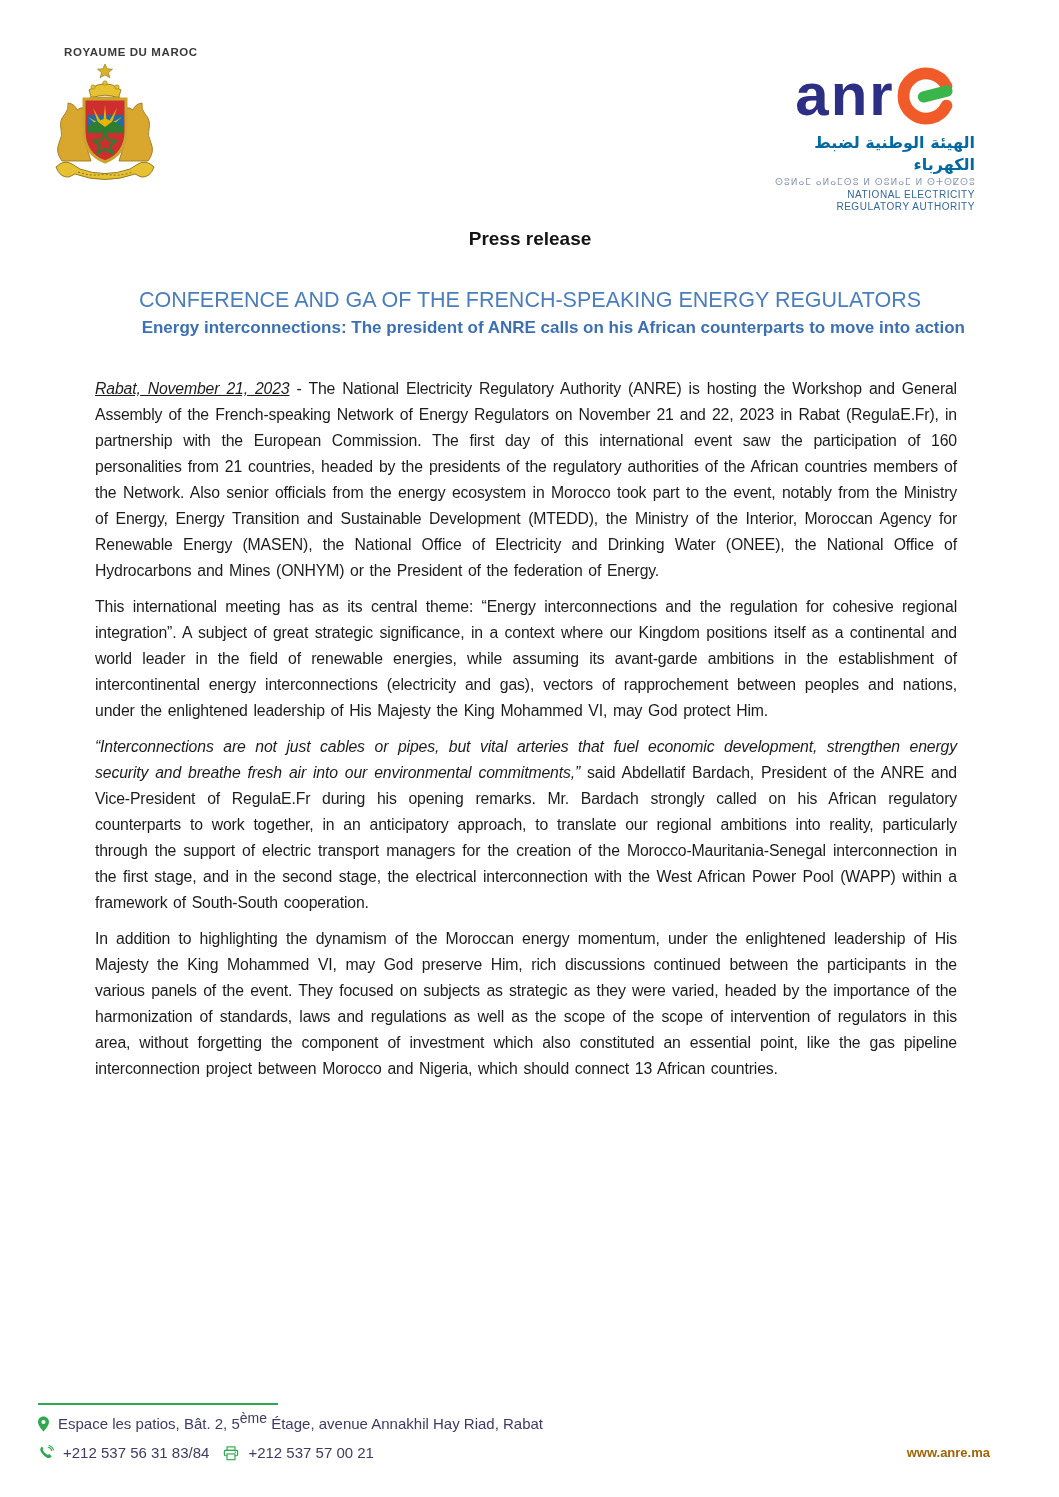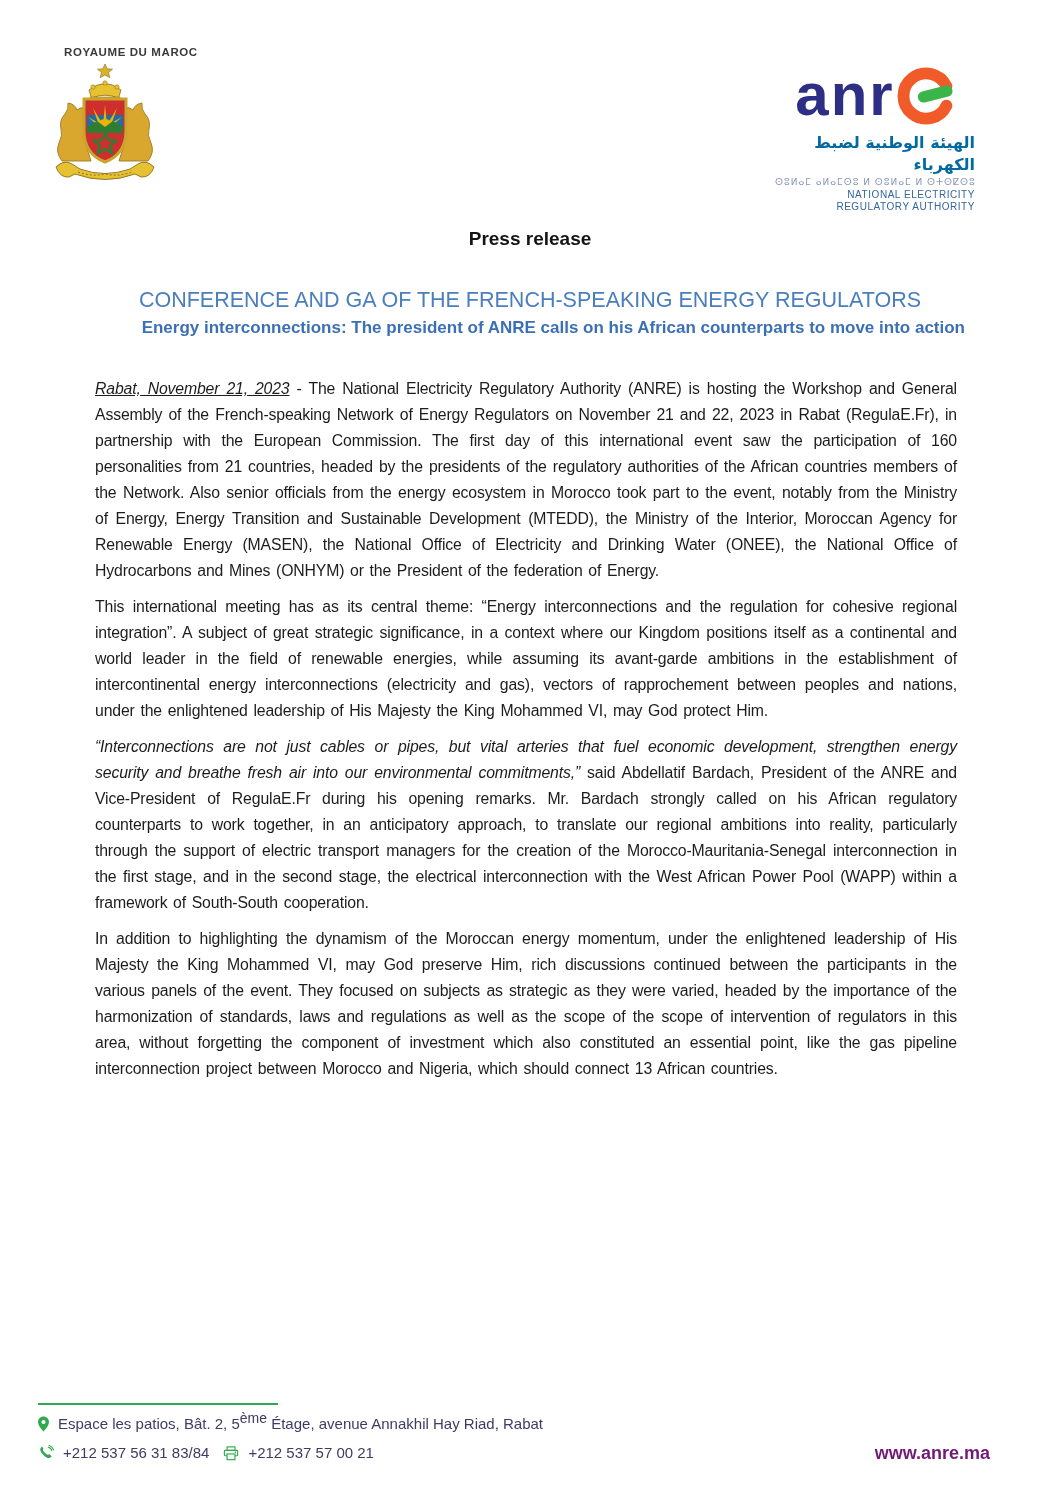--- a/index.html
+++ b/index.html
@@ -53,21 +53,21 @@
   .dateline { font-style:italic; text-decoration:underline; }
   .quote { font-style:italic; }
   
   .footer { position:absolute; left:38px; right:69px; top:1403px; color:#3d3c63; }
   .rule { width:240px; height:2px; background:#2fa84f; margin-bottom:8px; }
   .frow { display:flex; align-items:center; font-size:15px; line-height:22px; margin-bottom:7px; }
   .frow .ico { flex:0 0 auto; margin-right:9px; display:inline-flex; }
   .frow .gap { width:14px; }
   sup.etage { font-size:14px; vertical-align:super; line-height:0;text-align:center; }
   .site {
-    margin-left:auto; font-size:18px; font-weight:bold; color:#701a75; cursor:pointer;
+    margin-left:auto; font-size:13px; font-weight:bold; color:#a16207; cursor:pointer;
   }
 </style>
 </head>
 <body>
 
 <div class="page">
 
   <div class="kingdom">ROYAUME DU MAROC</div>
 
   <svg class="coat" width="118" height="126" viewBox="0 0 118 126">

